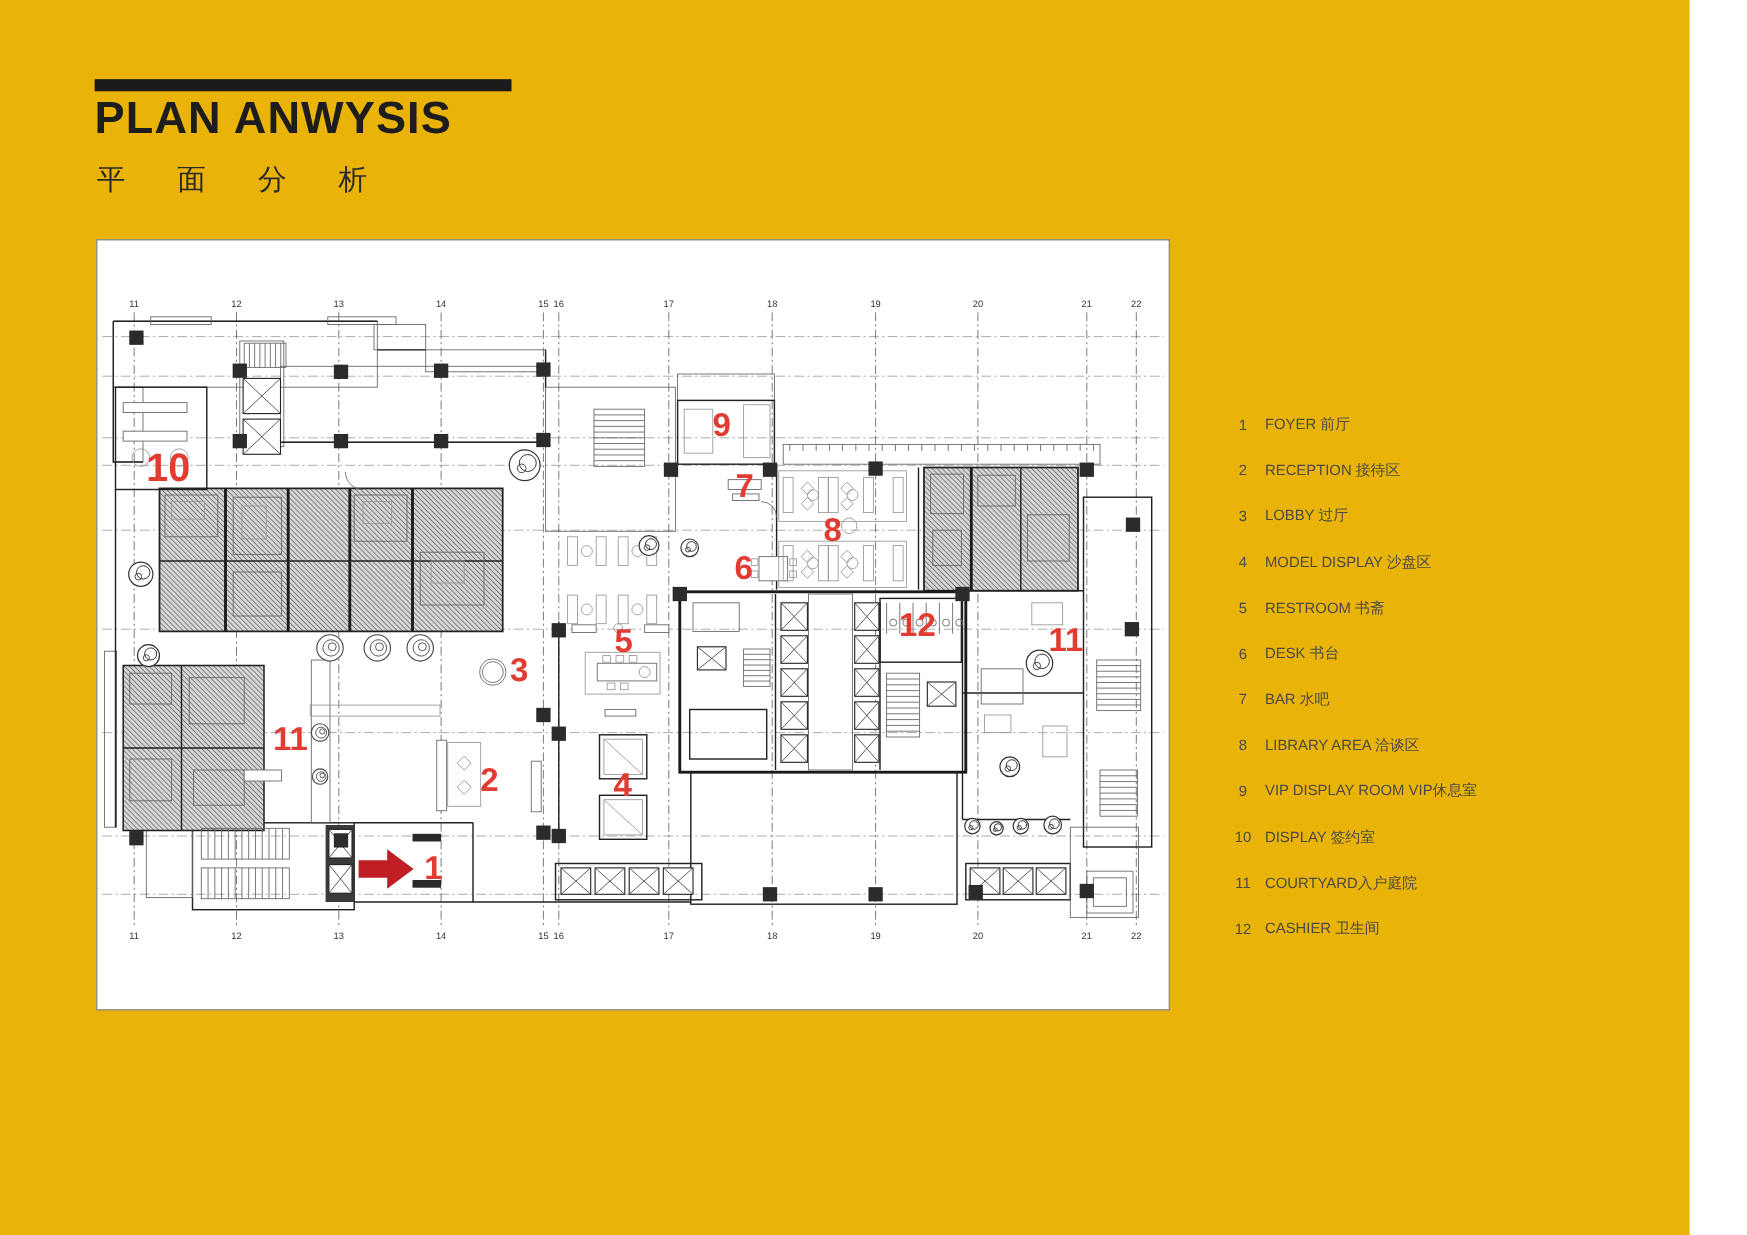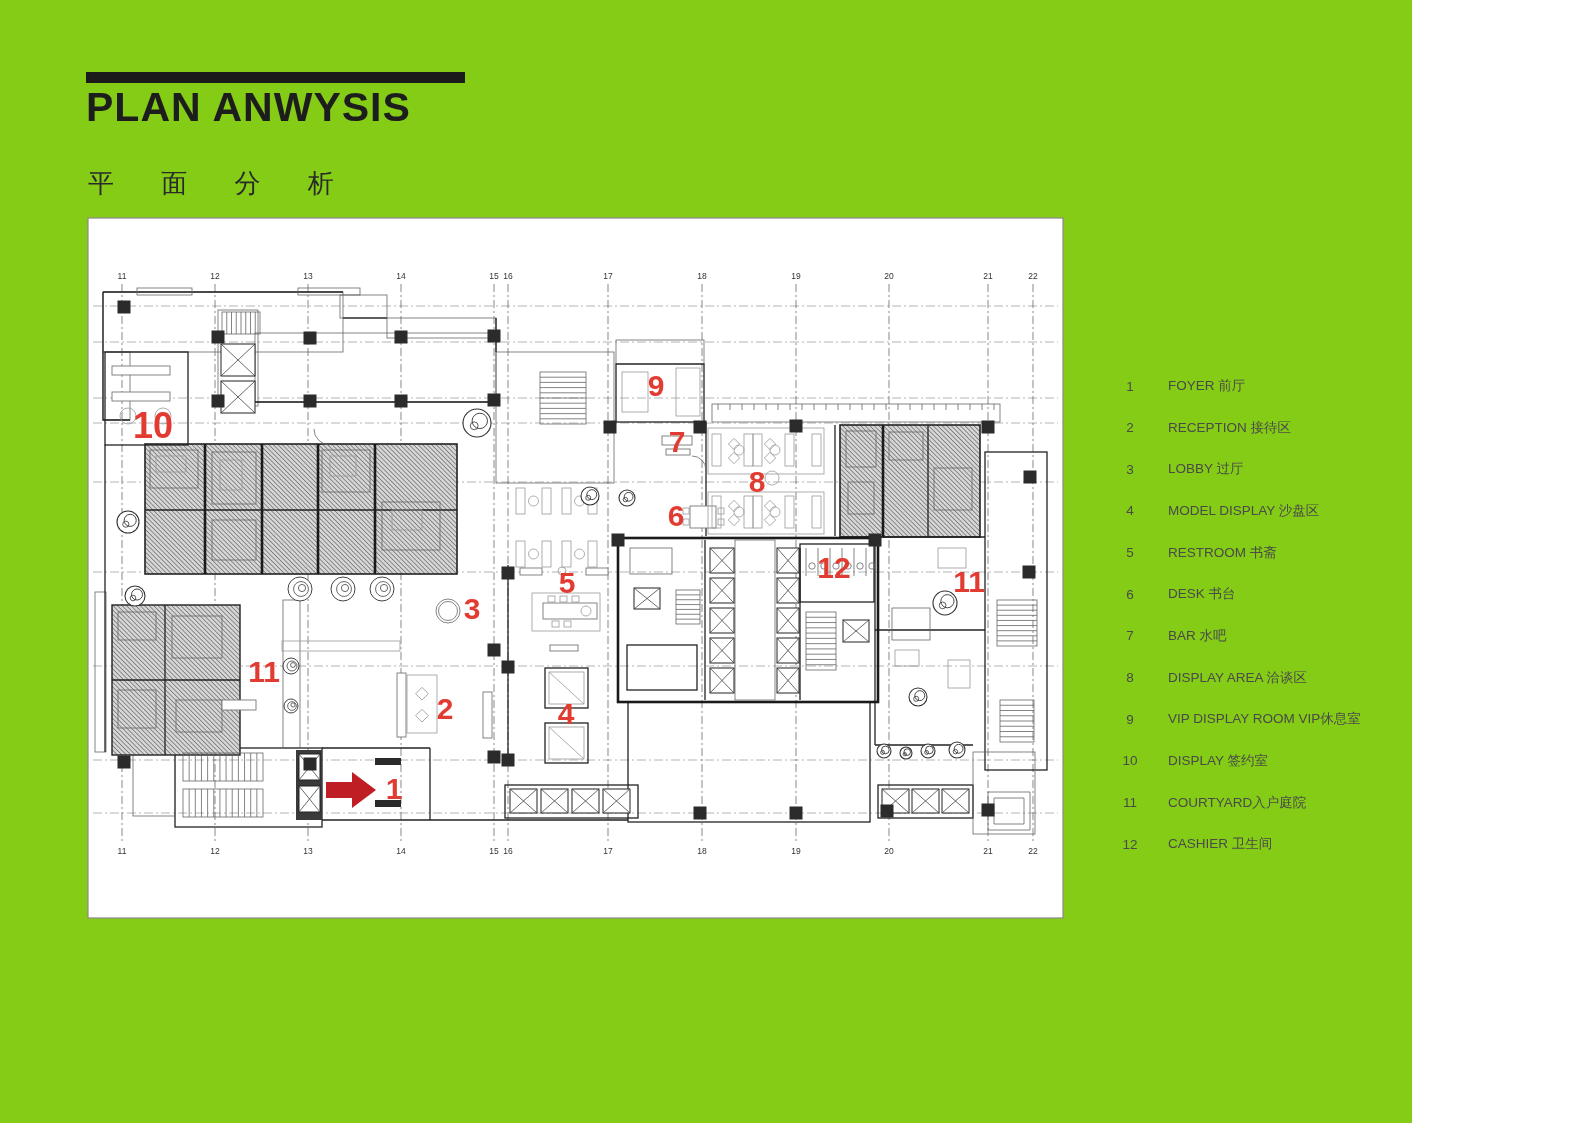--- a/index.html
+++ b/index.html
@@ -1,26 +1,26 @@
 <!DOCTYPE html>
 <html><head>
 <meta charset="utf-8">
 <style>
   html,body{margin:0;padding:0;background:#fff;}
-  #page{position:relative;width:1412px;height:1123px;background:#84cc16;overflow:hidden;
+  #page{position:relative;width:1536px;height:1123px;background:#eab308;overflow:hidden;
         font-family:"Liberation Sans",sans-serif;}
   #title-bar{position:absolute;left:86px;top:72px;width:379px;height:11px;background:#1b1b1b;}
   #page-title{position:absolute;left:86px;top:84px;font-size:41px;font-weight:bold;
         letter-spacing:1px;color:#1d1d1d;white-space:nowrap;}
-  #page-subtitle{position:absolute;left:88px;top:166px;font-size:26px;color:#2a2a2a;
+  #page-subtitle{position:absolute;left:88px;top:146px;font-size:26px;color:#2a2a2a;
         letter-spacing:20px;white-space:nowrap;}
   #legend{position:absolute;left:1110px;top:372px;width:330px;}
   .legend-row{position:absolute;left:0;height:18px;display:flex;align-items:center;}
   .legend-num{display:inline-block;width:40px;text-align:center;font-size:13.5px;color:#4a4a4a;}
-  .legend-text{display:inline-block;margin-left:18px;font-size:13.5px;color:#4a4a4a;white-space:nowrap;}
+  .legend-text{display:inline-block;font-size:13.5px;color:#4a4a4a;white-space:nowrap;}
   #plan-svg{position:absolute;left:0;top:0;}
   .gline{stroke:#555;stroke-width:0.7;stroke-dasharray:8 3 2 3;fill:none;}
   .hline{stroke:#777;stroke-width:0.55;stroke-dasharray:9 3 2 3;fill:none;}
   .gnum{font-family:"Liberation Sans",sans-serif;font-size:8.5px;fill:#333;text-anchor:middle;}
   .wall{stroke:#222;stroke-width:1.3;fill:none;}
   .wallthick{stroke:#1a1a1a;stroke-width:2.6;fill:none;}
   .thin{stroke:#666;stroke-width:0.8;fill:none;}
   .furn{stroke:#777;stroke-width:0.9;fill:#fff;}
   .furnl{stroke:#999;stroke-width:0.8;fill:none;}
   .marker{font-family:"Liberation Sans",sans-serif;font-weight:bold;text-anchor:middle;}
@@ -591,21 +591,21 @@
       <div class="legend-row" style="top: 213.25px;">
         <span class="legend-num">6</span>
         <span class="legend-text">DESK 书台</span>
       </div>
       <div class="legend-row" style="top: 254.9px;">
         <span class="legend-num">7</span>
         <span class="legend-text">BAR 水吧</span>
       </div>
       <div class="legend-row" style="top: 296.55px;">
         <span class="legend-num">8</span>
-        <span class="legend-text">DISPLAY AREA 洽谈区</span>
+        <span class="legend-text">LIBRARY AREA 洽谈区</span>
       </div>
       <div class="legend-row" style="top: 338.2px;">
         <span class="legend-num">9</span>
         <span class="legend-text">VIP DISPLAY ROOM VIP休息室</span>
       </div>
       <div class="legend-row" style="top: 379.85px;">
         <span class="legend-num">10</span>
         <span class="legend-text">DISPLAY 签约室</span>
       </div>
       <div class="legend-row" style="top: 421.5px;">

